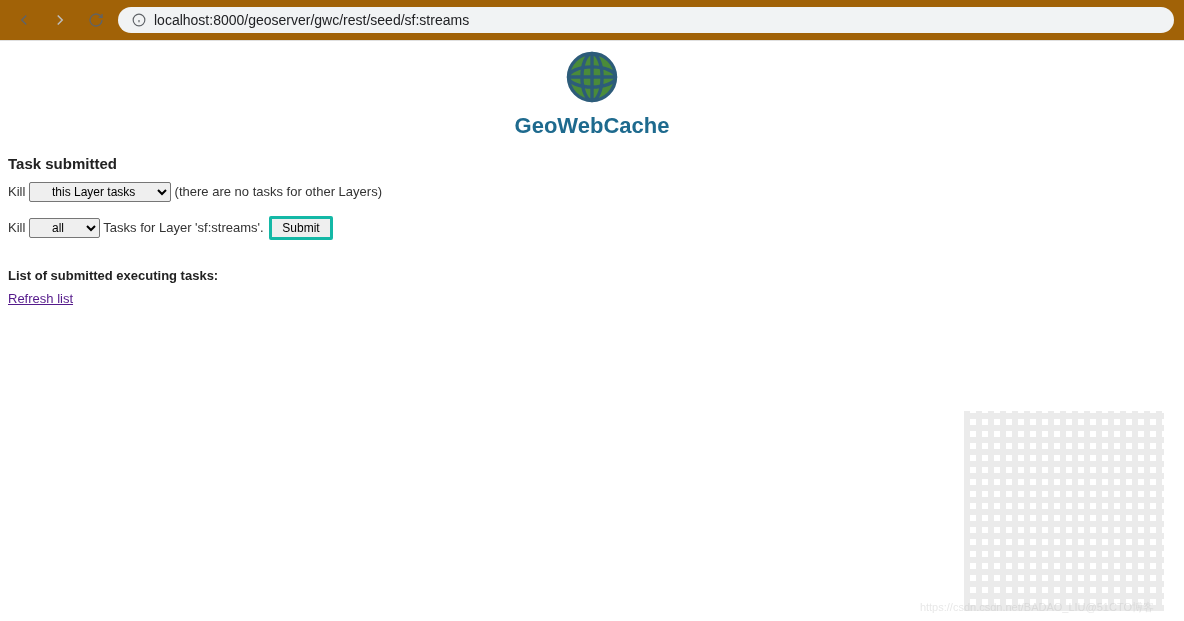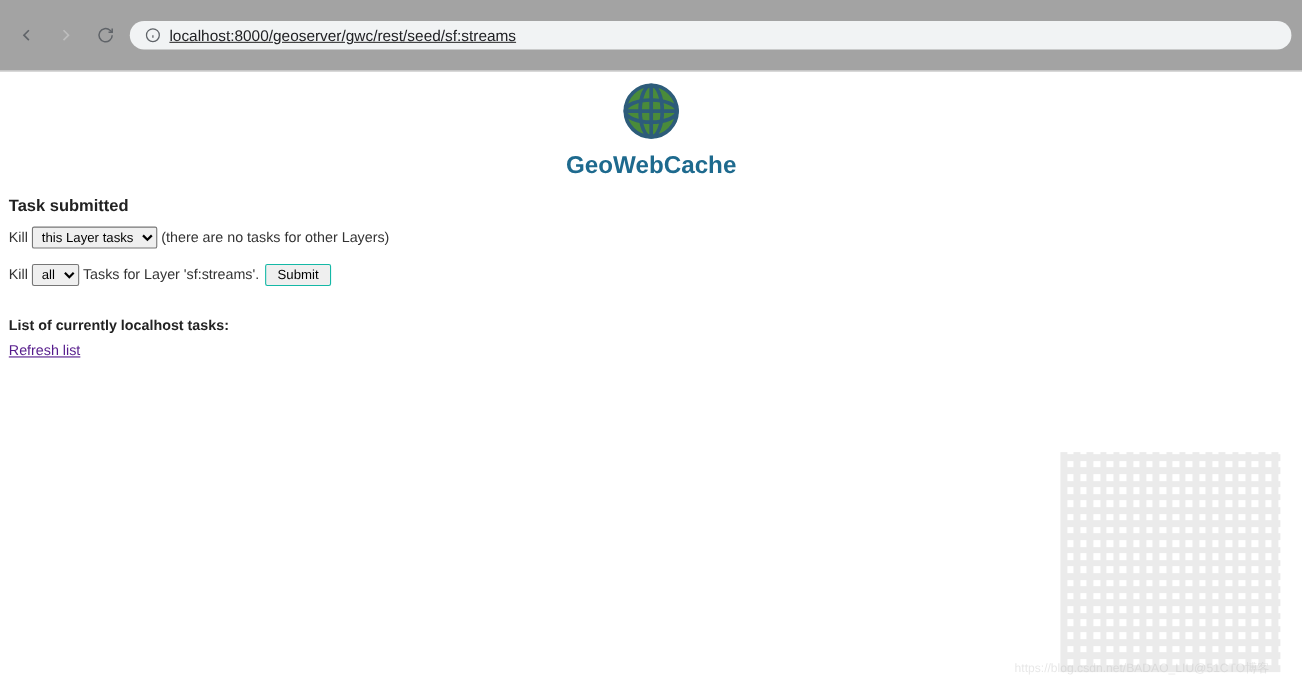--- a/index.html
+++ b/index.html
@@ -1,29 +1,29 @@
 <!DOCTYPE html>
 <html><head>
   <meta charset="utf-8">
   <style>
     * { box-sizing: border-box; }
     body { margin: 0; font-family: Verdana, Geneva, sans-serif; font-size: 13px; color: #333; background: #fff; }
-    .browser-bar { display: flex; align-items: center; padding: 18px 10px; border-bottom: 1px solid #e0e0e0; background: #a3a3a3; gap: 8px; text-decoration: underline; }
+    .browser-bar { display: flex; align-items: center; padding: 6px 10px; border-bottom: 1px solid #e0e0e0; background: #a16207; gap: 8px; }
     .nav-btn { width: 28px; height: 28px; display: flex; align-items: center; justify-content: center; color: #5f6368; border-radius: 50%; }
     .nav-btn.disabled { color: #bdbdbd; }
     .url-bar { flex: 1; display: flex; align-items: center; background: #f1f3f4; border-radius: 16px; padding: 5px 14px; gap: 8px; color: #5f6368; font-family: Arial, sans-serif; font-size: 14px; }
     .url-text { color: #202124; }
     .content { padding: 8px 8px 20px 8px; }
     .logo-row { display: flex; align-items: center; gap: 8px; margin-bottom: 16px; flex-direction: column; }
     .logo-svg { width: 56px; height: 56px; }
     .brand { font-size: 22px; font-weight: bold; color: #1e6a8e; font-family: Verdana, Geneva, sans-serif; }
     h2.page-title { font-size: 15px; font-weight: bold; margin: 12px 0 10px 0; color: #222; }
     .para { margin: 4px 0; line-height: 1.5; color: #333; }
-    select { font-family: Arial, sans-serif; font-size: 12px; background: #efefef; border: 1px solid #767676; border-radius: 2px; padding: 1px 4px; }
-    .submit-btn { font-family: Arial, sans-serif; font-size: 12px; background: #efefef; border: 1px solid #14b8a6; border-radius: 2px; padding: 2px 10px; margin-left: 2px; }
+    select { font-family: Arial, sans-serif; font-size: 12px; background: #efefef; border: 1px solid #767676; border-radius: 2px; padding: 1px 18px; }
+    .submit-btn { font-family: Arial, sans-serif; font-size: 12px; background: #efefef; border: 3px solid #14b8a6; border-radius: 2px; padding: 2px 10px; margin-left: 2px; }
     h3.section-title { font-size: 13px; font-weight: bold; margin: 28px 0 8px 0; color: #222; }
     ul.tasks { margin: 4px 0 10px 28px; padding: 0; }
     ul.tasks li { font-style: italic; color: #333; margin: 4px 0; }
     a.refresh { color: #551a8b; text-decoration: underline; font-size: 13px; }
     .line-row { margin: 4px 0; }
     .watermark { position: fixed; right: 20px; bottom: 10px; opacity: 0.08; pointer-events: none; }
     .qr { width: 200px; height: 200px; background:
       repeating-linear-gradient(0deg, #000 0 6px, transparent 6px 12px),
       repeating-linear-gradient(90deg, #000 0 6px, transparent 6px 12px);
       position: relative; }
@@ -85,21 +85,21 @@
 
   <div class="line-row" style="margin-top:14px;">
     <span>Kill</span>
     <select>
       <option>all</option>
     </select>
     <span>Tasks for Layer 'sf:streams'.</span>
     <button class="submit-btn">Submit</button>
   </div>
 
-  <h3 class="section-title">List of currently localhost tasks:</h3>
+  <h3 class="section-title">List of submitted executing tasks:</h3>
 
   <a href="#" class="refresh">Refresh list</a>
 </div>
 
 <div class="watermark">
     <div class="qr"></div>
   </div>
-<div class="wm-text">https://blog.csdn.net/BADAO_LIU@51CTO博客</div>
+<div class="wm-text">https://csdn.csdn.net/BADAO_LIU@51CTO博客</div>
 
 </body></html>

